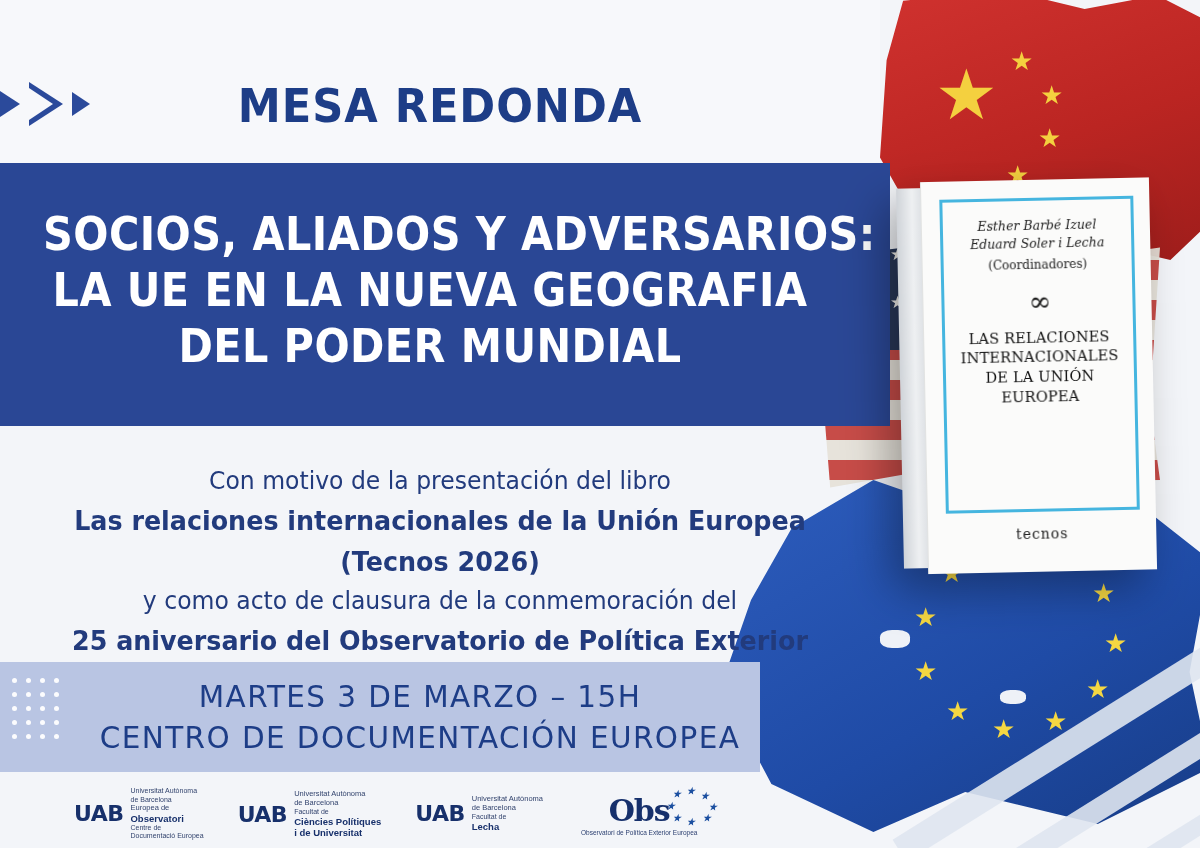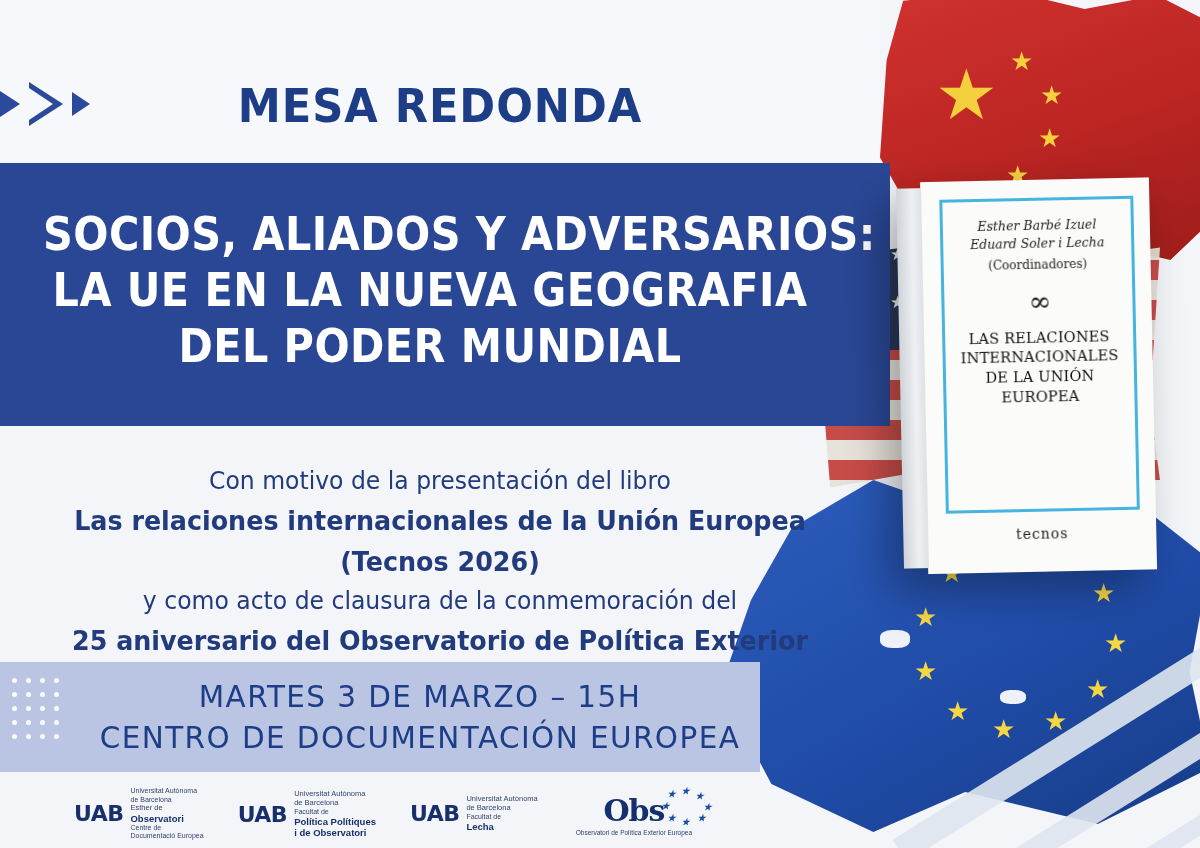--- a/index.html
+++ b/index.html
@@ -494,35 +494,35 @@
     <div>CENTRO DE DOCUMENTACIÓN EUROPEA</div>
   </div>
 
   <div class="logos">
 
     <div class="logo">
       <span class="uab-mark">UAB</span>
       <span class="logo-lines">
         <div class="ll-tiny">Universitat Autònoma</div>
         <div class="ll-tiny">de Barcelona</div>
-        <div class="ll-small">Esther de</div>
+        <div class="ll-small">Europea de</div>
         <div class="ll-mid">Observatori</div>
         <div class="ll-tiny">Centre de</div>
         <div class="ll-tiny">Documentació Europea</div>
       </span>
     </div>
 
     <div class="logo">
       <span class="uab-mark">UAB</span>
       <span class="logo-lines">
         <div class="ll-small">Universitat Autònoma</div>
         <div class="ll-small">de Barcelona</div>
         <div class="ll-tiny">Facultat de</div>
-        <div class="ll-mid">Política Polítiques</div>
-        <div class="ll-mid">i de Observatori</div>
+        <div class="ll-mid">Ciències Polítiques</div>
+        <div class="ll-mid">i de Universitat</div>
       </span>
     </div>
 
     <div class="logo">
       <span class="uab-mark">UAB</span>
       <span class="logo-lines">
         <div class="ll-small">Universitat Autònoma</div>
         <div class="ll-small">de Barcelona</div>
         <div class="ll-tiny">Facultat de</div>
         <div class="ll-mid">Lecha</div>

